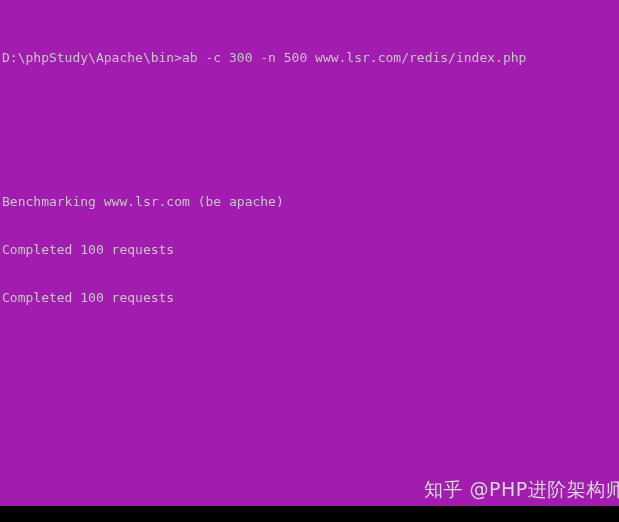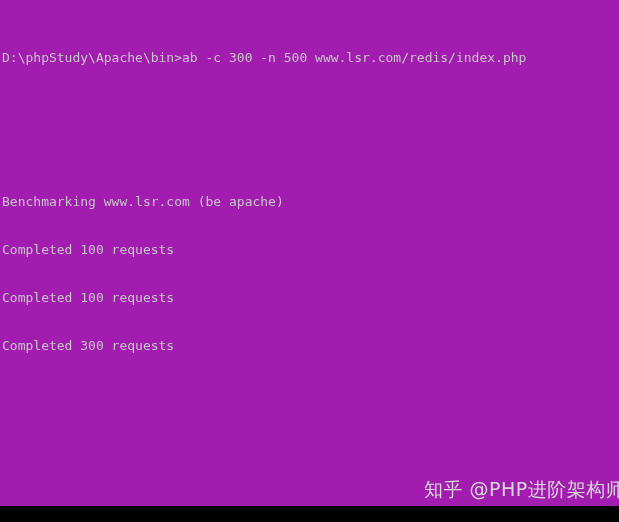--- a/index.html
+++ b/index.html
@@ -70,21 +70,20 @@
   <div id="console-output">
 
     <span class="line">D:\phpStudy\Apache\bin&gt;ab -c 300 -n 500 www.lsr.com/redis/index.php</span>
 
 
     <span class="line blank"> </span>
 
     <span class="line">Benchmarking www.lsr.com (be apache)</span>
     <span class="line">Completed 100 requests</span>
     <span class="line">Completed 100 requests</span>
-    <span class="line">Completed 300 requests</span>
     
     
     
 
     
     
 
     
     
     

